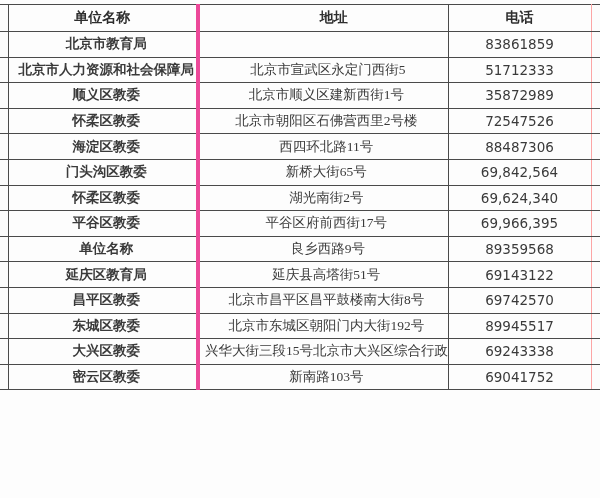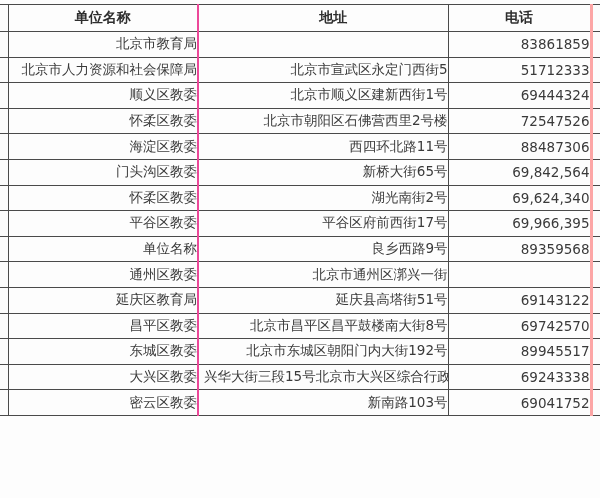--- a/index.html
+++ b/index.html
@@ -27,41 +27,41 @@
   .contact-table th,
   .contact-table td {
     border-top: 1px solid #4a4a4a;
     border-bottom: 1px solid #4a4a4a;
     padding: 0;
     vertical-align: middle;
     overflow: hidden;
   }
   
   td.sliver, th.sliver { border-left: none; border-right: none; background: #fcfcfc; }
-  th.col-unit,  td.unit  { border-left: 1px solid #4a4a4a; border-right: 2px solid #ec4899; }
+  th.col-unit,  td.unit  { border-left: 1px solid #4a4a4a; border-right: 4px solid #ec4899; }
   th.col-addr,  td.addr  { border-right: 1px solid #4a4a4a; padding-left: 20px; }
-  th.col-phone, td.phone { border-right: 3px solid #fca5a5; }
+  th.col-phone, td.phone { border-right: 1px solid #fca5a5; }
 
   .contact-table thead th {
     height: 26px;
     font-size: 14px;
     font-weight: bold;
     color: #2e2e2e;
     text-align: center;
     white-space: pre;
   }
   .contact-table tbody td {
     height: 24.6px;
     font-size: 13.5px;
     color: #3a3a3a;
     white-space: pre;
   }
-  td.unit  { text-align: right; padding-left: 8px;  }
-  td.addr  { text-align: right; padding-left: 5px;  }
-  td.phone { text-align: right; font-size: 14.5px; }
+  td.unit  { text-align: center; padding-left: 8px; font-weight: bold;  }
+  td.addr  { text-align: center; padding-left: 5px; font-family: Liberation Serif, serif;  }
+  td.phone { text-align: center; font-size: 14.5px; }
 </style>
 </head>
 <body>
 
 <div class="canvas">
   <table class="contact-table">
     <colgroup>
       <col style="width:8px">
       <col style="width:190px">
       <col style="width:250px">
@@ -89,21 +89,21 @@
           <td class="sliver"></td>
           <td class="unit">北京市人力资源和社会保障局</td>
           <td class="addr"> 北京市宣武区永定门西街5</td>
           <td class="phone">51712333</td>
           <td class="sliver"></td>
         </tr>
         <tr>
           <td class="sliver"></td>
           <td class="unit">顺义区教委</td>
           <td class="addr">北京市顺义区建新西街1号</td>
-          <td class="phone">69444324</td>
+          <td class="phone">35872989</td>
           <td class="sliver"></td>
         </tr>
         <tr>
           <td class="sliver"></td>
           <td class="unit">怀柔区教委</td>
           <td class="addr">北京市朝阳区石佛营西里2号楼</td>
           <td class="phone">72547526</td>
           <td class="sliver"></td>
         </tr>
         <tr>
@@ -136,27 +136,20 @@
         </tr>
         <tr>
           <td class="sliver"></td>
           <td class="unit">单位名称</td>
           <td class="addr"> 良乡西路9号</td>
           <td class="phone">89359568</td>
           <td class="sliver"></td>
         </tr>
         <tr>
           <td class="sliver"></td>
-          <td class="unit">通州区教委</td>
-          <td class="addr">北京市通州区漷兴一街</td>
-          <td class="phone"></td>
-          <td class="sliver"></td>
-        </tr>
-        <tr>
-          <td class="sliver"></td>
           <td class="unit">延庆区教育局</td>
           <td class="addr">延庆县高塔街51号</td>
           <td class="phone">69143122</td>
           <td class="sliver"></td>
         </tr>
         <tr>
           <td class="sliver"></td>
           <td class="unit">昌平区教委</td>
           <td class="addr">北京市昌平区昌平鼓楼南大街8号</td>
           <td class="phone">69742570</td>

